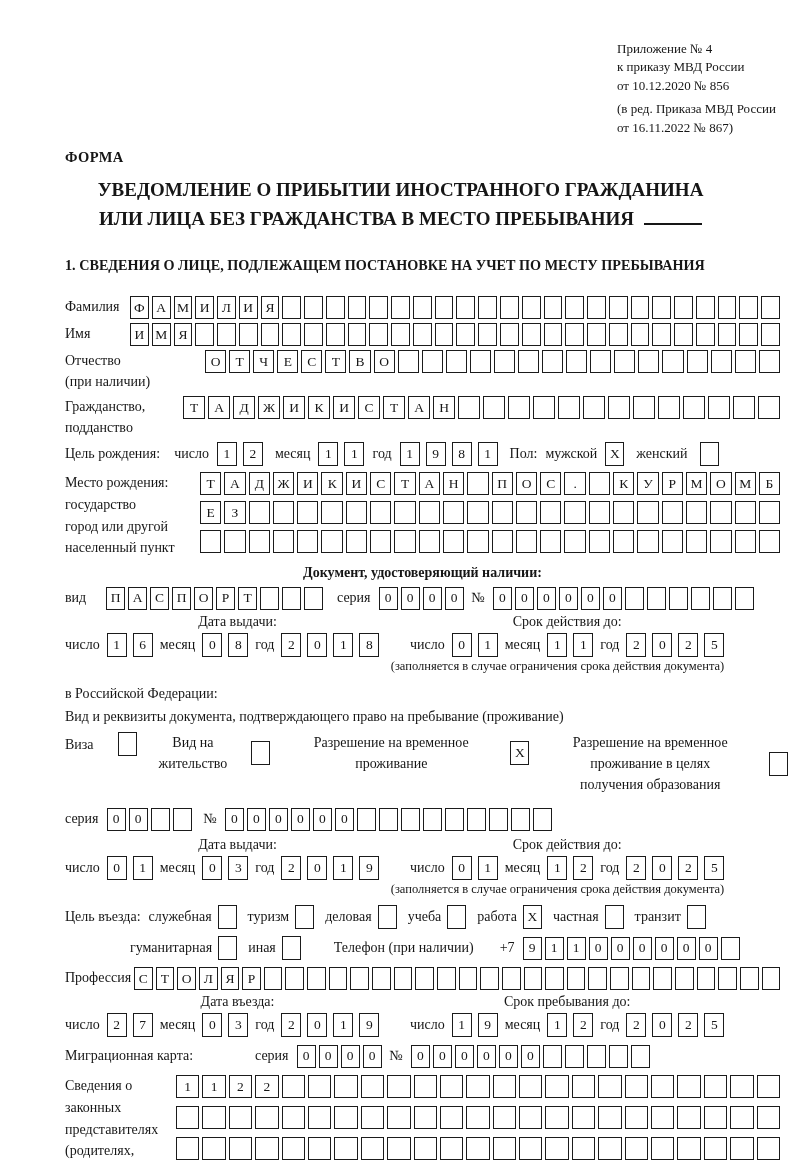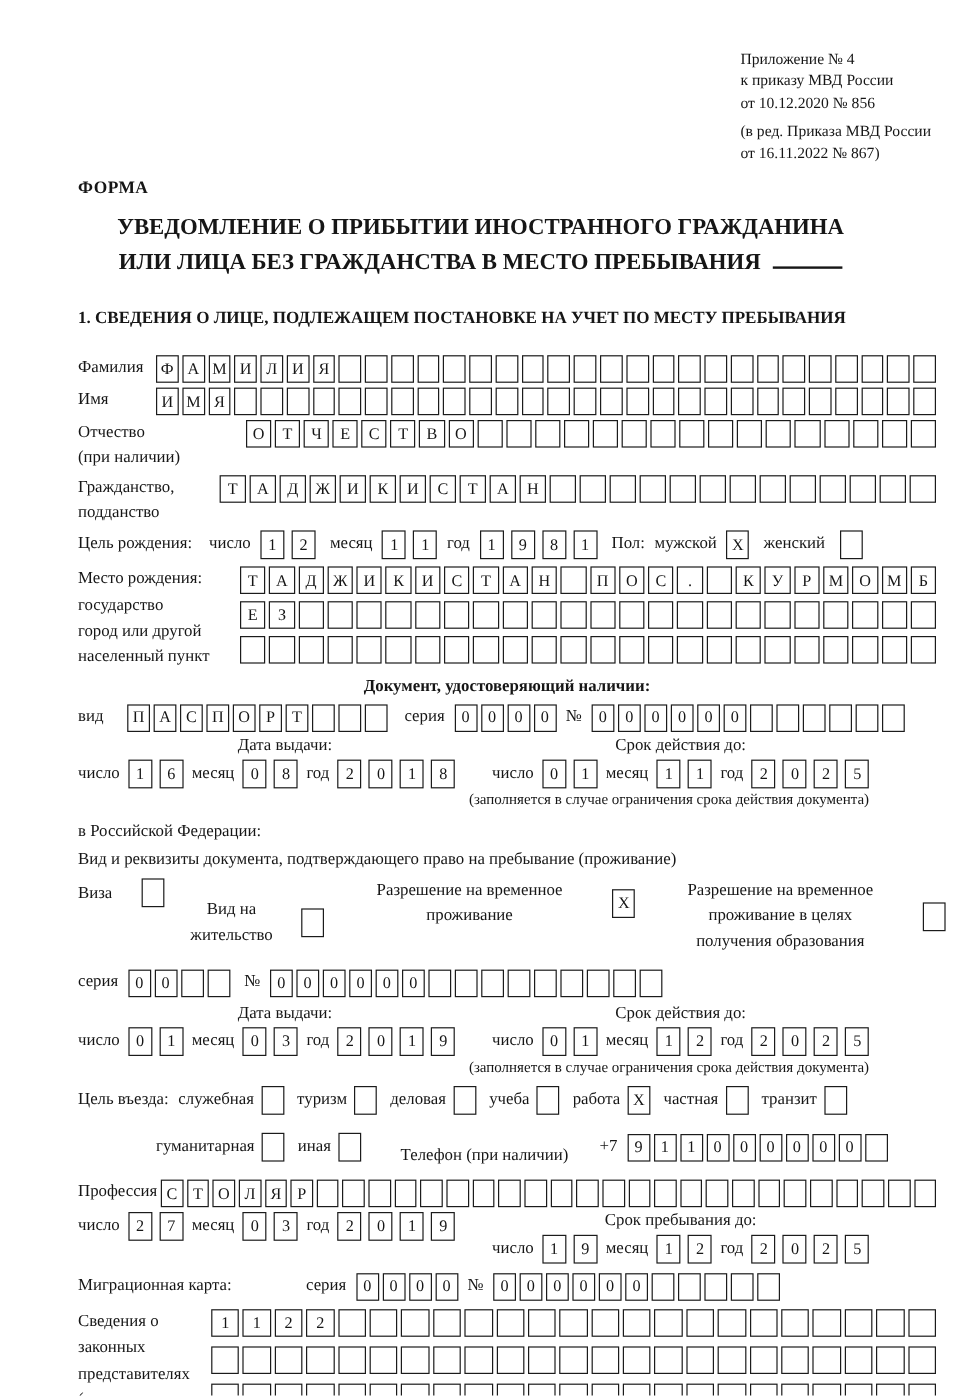--- a/index.html
+++ b/index.html
@@ -25,21 +25,21 @@
   
   .boxes{display:flex;gap:3px;flex:1;min-width:0;}
   .boxes .cell{flex:1 1 0;min-width:0;display:flex;align-items:center;justify-content:center;height:23px;border:1.5px solid #1b1b1b;font-size:13.5px;background:#fff;}
   .boxes.fixed{flex:none;}
   .boxes.fixed .cell{flex:none;width:19px;}
   .boxes.dg{gap:6px;flex:none;}
   .boxes.dg .cell{flex:none;width:20px;height:24px;}
   .stack{flex:1;min-width:0;display:flex;flex-direction:column;gap:6px;}
   .cb{flex:none;display:inline-flex;align-items:center;justify-content:center;width:19px;height:24px;border:1.5px solid #1b1b1b;font-size:13.5px;background:#fff;}
   .inlbl{flex:none;line-height:24px;}
-  .ml8{margin-left:8px;} .ml12{margin-left:12px;} .ml14{margin-left:14px;} .ml22{margin-left:22px;margin-top:16px;} .ml26{margin-left:26px;}
+  .ml8{margin-left:8px;} .ml12{margin-left:12px;} .ml14{margin-left:14px;} .ml22{margin-left:22px;} .ml26{margin-left:26px;}
   
   .dates{display:flex;margin-bottom:2px;}
   .dgroup{flex:none;}
   .dgroup.left{width:345px;}
   .dg-head{text-align:center;margin-bottom:3px;}
   .dline{display:flex;align-items:center;gap:7px;}
   .note{font-size:12.5px;text-align:center;margin:2px 0 8px 270px;width:445px;}
   .intro{line-height:1.65;}
   
   .opts{display:flex;align-items:flex-start;margin:4px 0 12px 0;}
@@ -605,20 +605,21 @@
         <span class="cell"></span>
         <span class="cell"></span>
         <span class="cell"></span>
         <span class="cell"></span>
         <span class="cell"></span>
       </div>
   </div>
 
   <div class="dates" style="margin-top:4px;">
     <div class="dgroup left">
+      <div class="dg-head">Дата въезда:</div>
       <div class="dline">
         <span>число</span>
         <span class="boxes dg">
             <span class="cell">2</span>
             <span class="cell">7</span>
           </span>
         <span>месяц</span>
         <span class="boxes dg">
             <span class="cell">0</span>
             <span class="cell">3</span>

